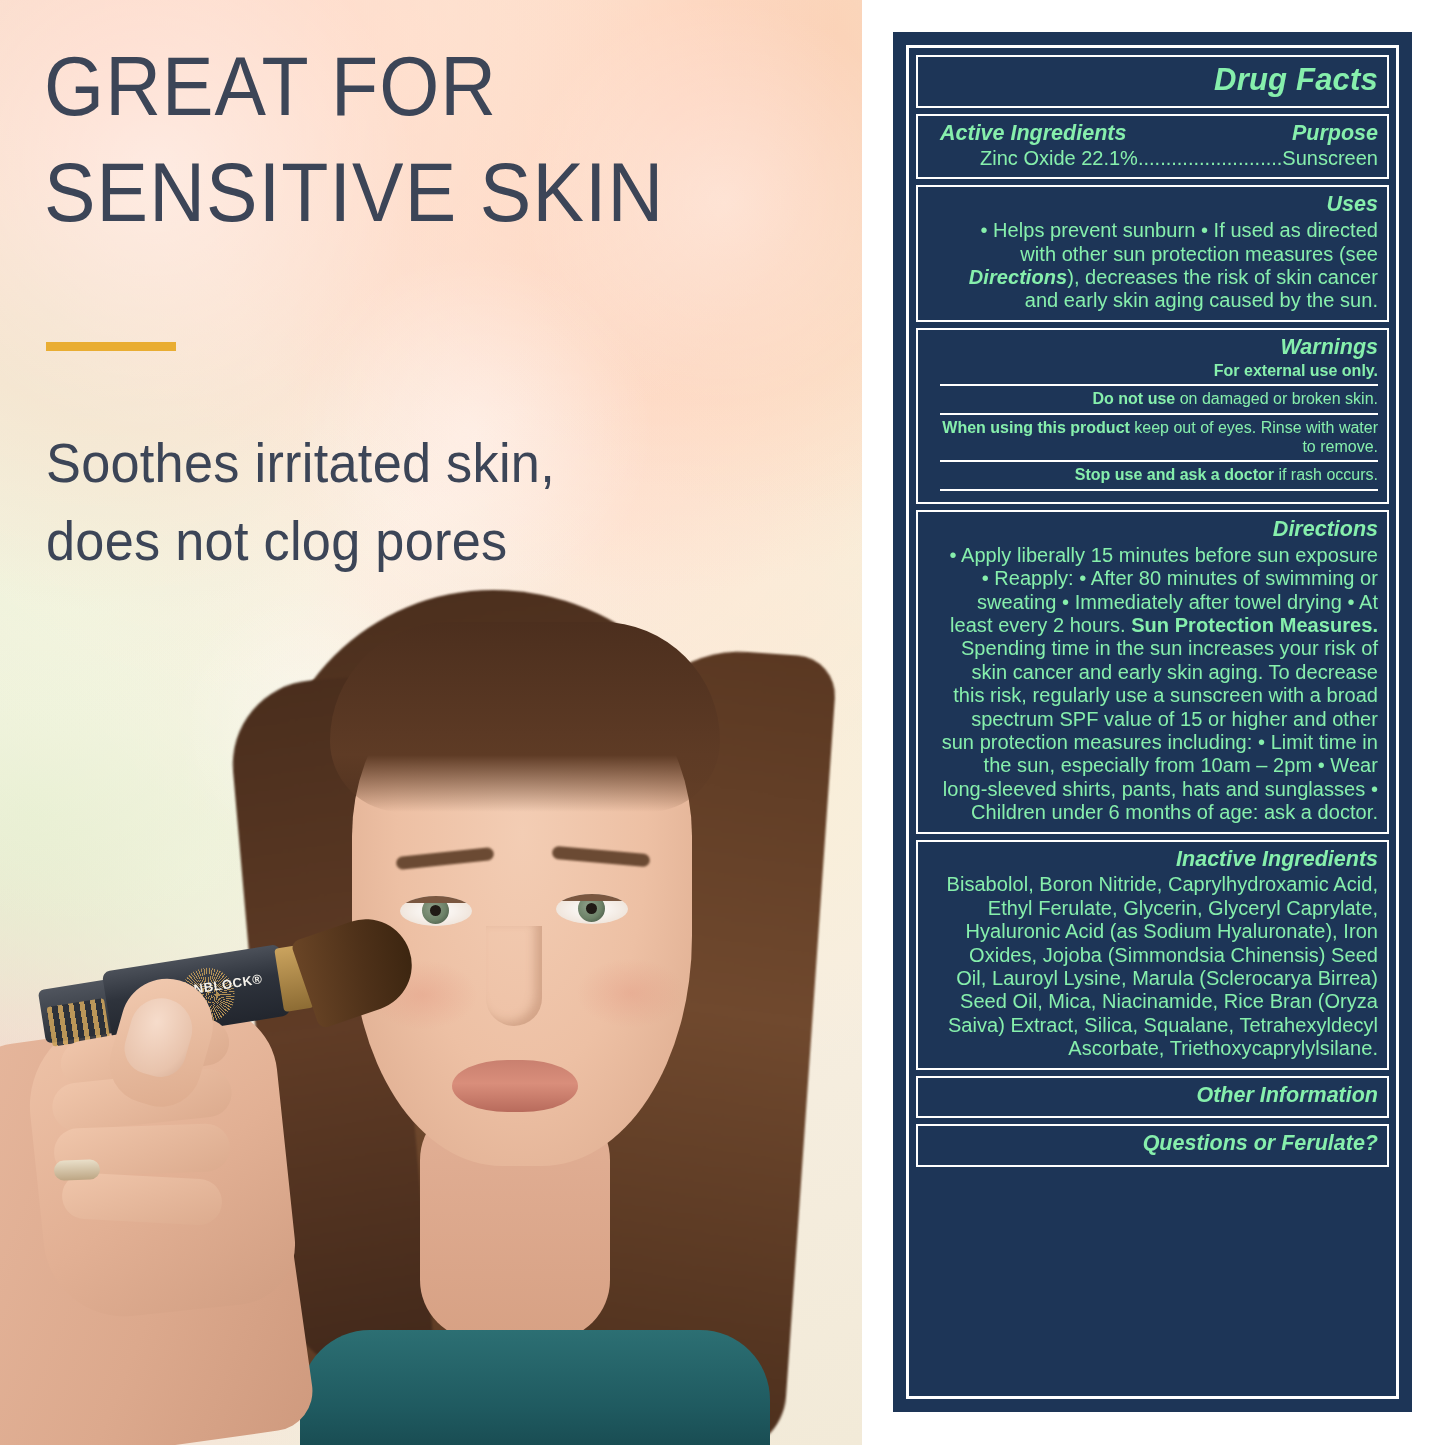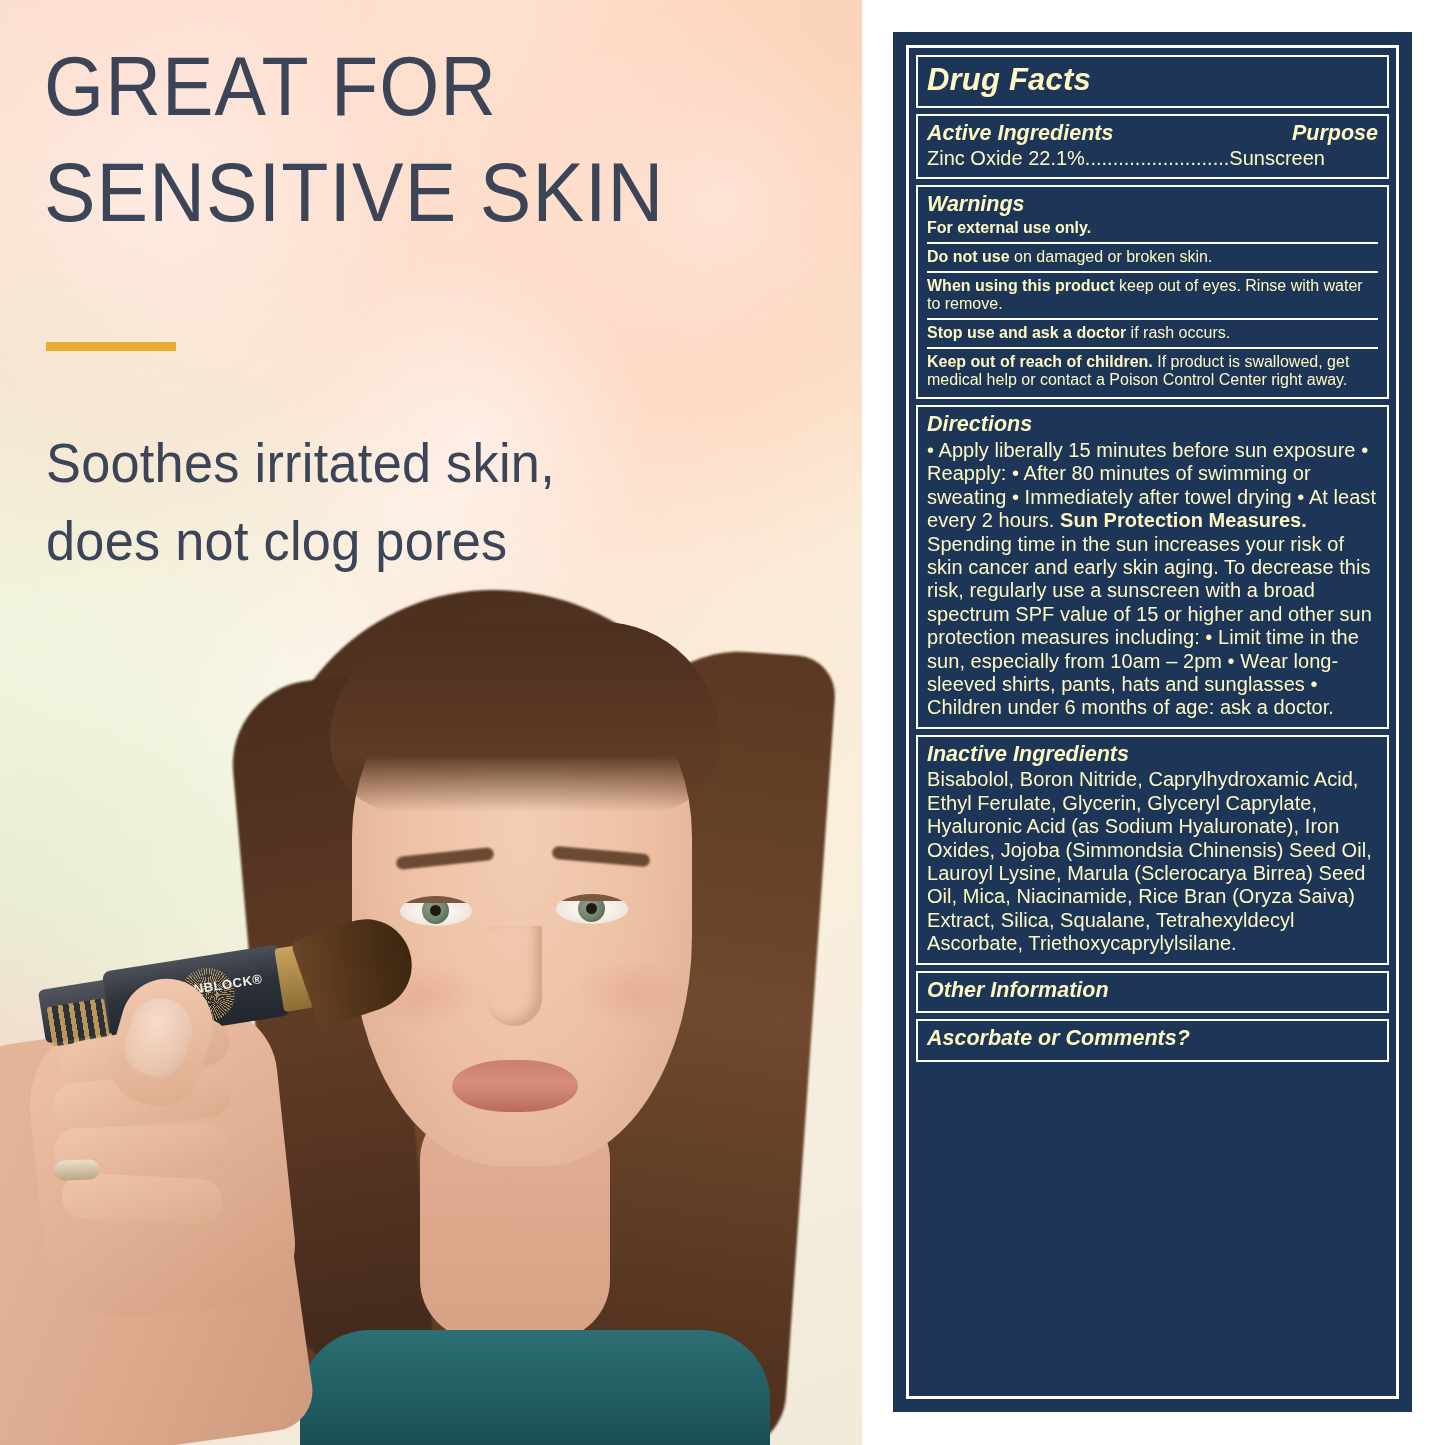--- a/index.html
+++ b/index.html
@@ -221,23 +221,24 @@
   }
   .dfp-inner{
     border:3px solid #ffffff;
     padding:7px 7px 8px 7px;
     box-sizing:border-box;
     height:100%;
     display:flex;flex-direction:column;gap:6px;
   }
   .box{
     border:2px solid #ffffff;
-    padding:5px 9px 7px 9px;
+    padding:5px 9px 7px 22px;
     box-sizing:border-box;
-    color:#fef9c3;
+    color:#86efac;
+    text-align:right;
   }
   .df-title{
     font-size:31px;font-weight:700;font-style:italic;letter-spacing:.2px;
     line-height:1.18;
   }
   .sec-head{
     font-size:21.5px;font-weight:700;font-style:italic;line-height:1.2;margin-bottom:1px;
   }
   .sec-head-row{
     display:flex;justify-content:space-between;align-items:baseline;
@@ -334,48 +335,51 @@
       </div>
 
       <div class="box">
         <div class="sec-head-row">
           <span>Active Ingredients</span>
           <span>Purpose</span>
         </div>
         <div class="ai-line">Zinc Oxide 22.1%..........................Sunscreen</div>
       </div>
 
+      <div class="box">
+        <div class="sec-head">Uses</div>
+        <div class="body"><span>• Helps prevent sunburn • If used as directed with other sun protection measures (see </span><i>Directions</i><span>), decreases the risk of skin cancer and early skin aging caused by the sun.</span></div>
+      </div>
 
       <div class="box">
         <div class="sec-head">Warnings</div>
         <div class="warn-item"><b>For external use only.</b><span></span></div>
         <div class="rule"></div>
         <div class="warn-item"><b>Do not use</b><span> on damaged or broken skin.</span></div>
         <div class="rule"></div>
         <div class="warn-item"><b>When using this product</b><span> keep out of eyes. Rinse with water to remove.</span></div>
         <div class="rule"></div>
         <div class="warn-item"><b>Stop use and ask a doctor</b><span> if rash occurs.</span></div>
         <div class="rule"></div>
-        <div class="warn-item"><b>Keep out of reach of children.</b><span> If product is swallowed, get medical help or contact a Poison Control Center right away.</span></div>
       </div>
 
       <div class="box">
         <div class="sec-head">Directions</div>
         <div class="body"><span>• Apply liberally 15 minutes before sun exposure • Reapply: • After 80 minutes of swimming or sweating • Immediately after towel drying • At least every 2 hours. </span><b>Sun Protection Measures.</b><span> Spending time in the sun increases your risk of skin cancer and early skin aging. To decrease this risk, regularly use a sunscreen with a broad spectrum SPF value of 15 or higher and other sun protection measures including: • Limit time in the sun, especially from 10am – 2pm • Wear long-sleeved shirts, pants, hats and sunglasses • Children under 6 months of age: ask a doctor.</span></div>
       </div>
 
       <div class="box">
         <div class="sec-head">Inactive Ingredients</div>
         <div class="body">Bisabolol, Boron Nitride, Caprylhydroxamic Acid, Ethyl Ferulate, Glycerin, Glyceryl Caprylate, Hyaluronic Acid (as Sodium Hyaluronate), Iron Oxides, Jojoba (Simmondsia Chinensis) Seed Oil, Lauroyl Lysine, Marula (Sclerocarya Birrea) Seed Oil, Mica, Niacinamide, Rice Bran (Oryza Saiva) Extract, Silica, Squalane, Tetrahexyldecyl Ascorbate, Triethoxycaprylylsilane.</div>
       </div>
 
       <div class="box">
         <div class="sec-head">Other Information</div>
       </div>
 
       <div class="box">
-        <div class="sec-head">Ascorbate or Comments?</div>
+        <div class="sec-head">Questions or Ferulate?</div>
       </div>
 
     </div>
   </div>
 
 </div>
 
 </body></html>

